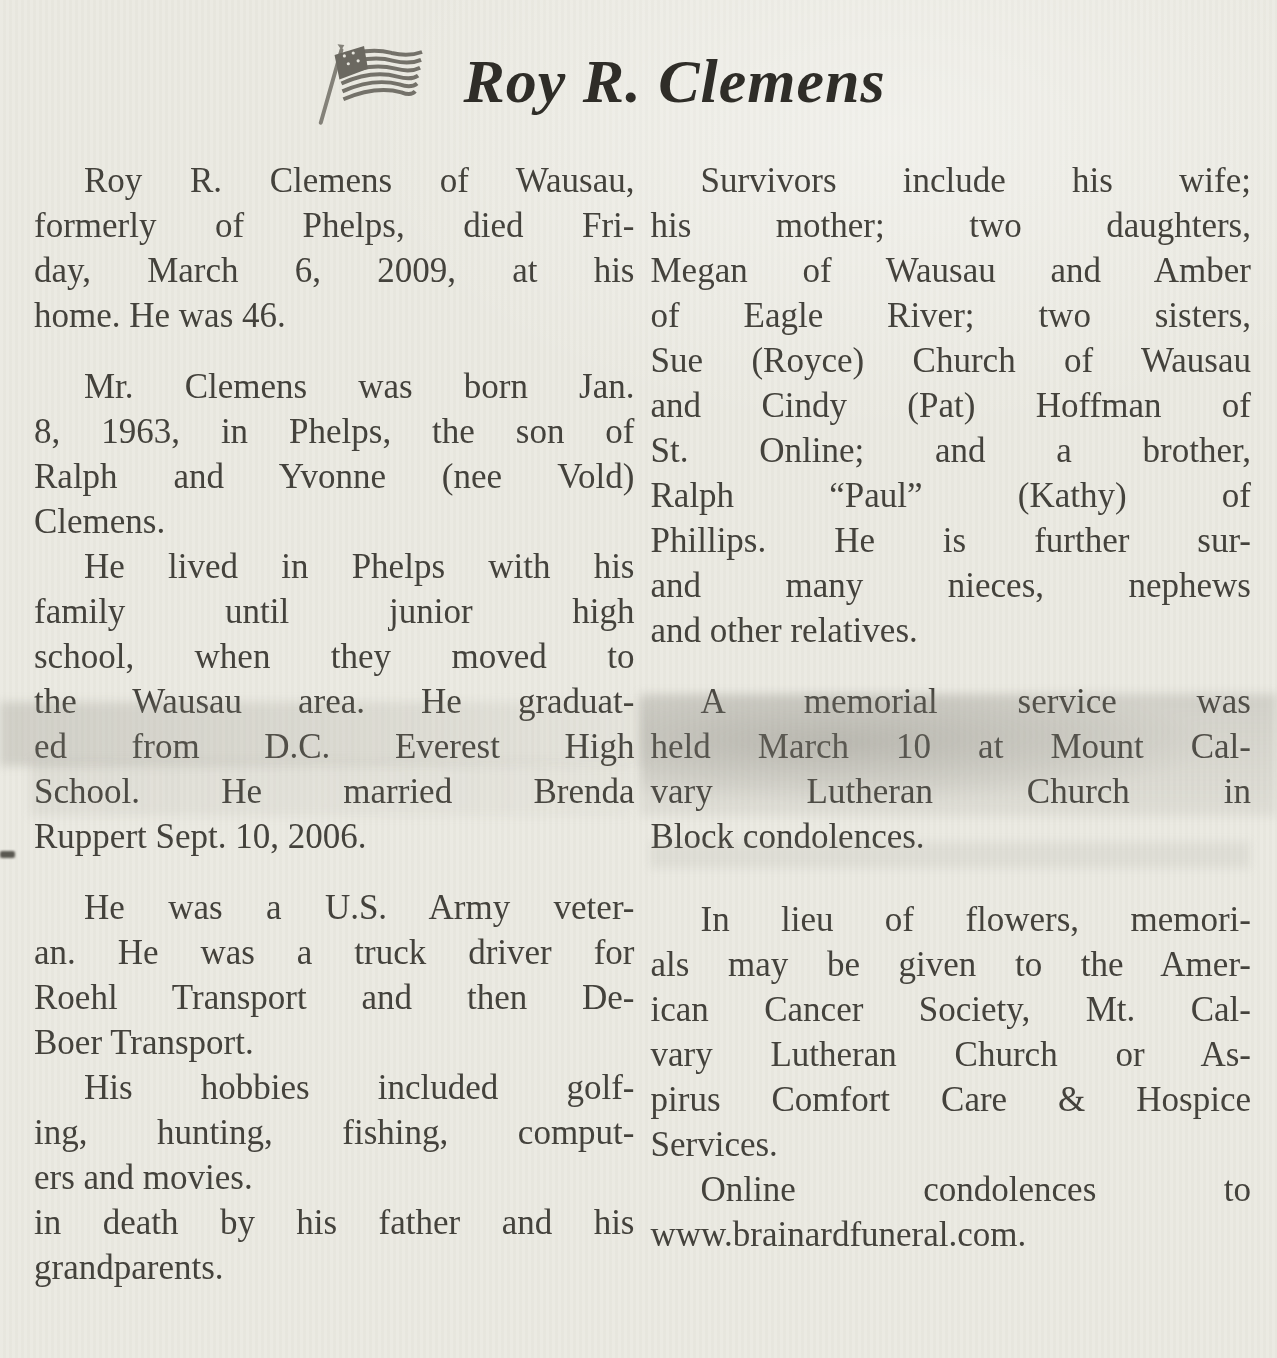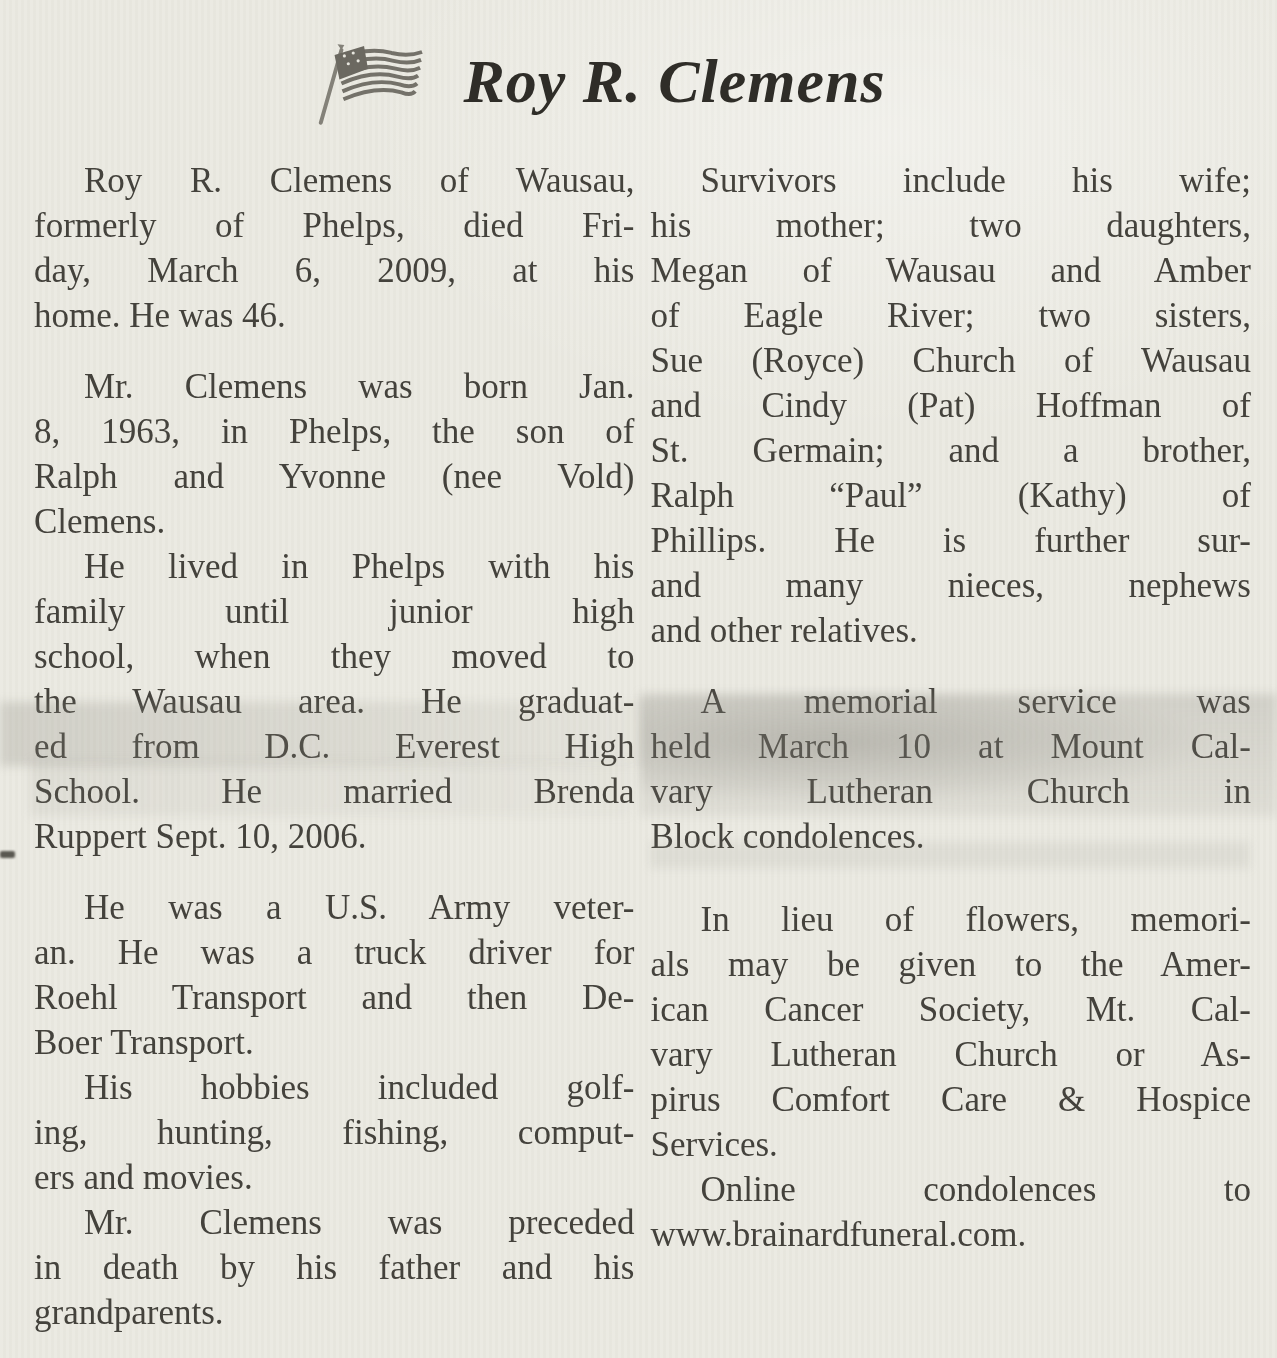--- a/index.html
+++ b/index.html
@@ -143,34 +143,33 @@
           <div class="line">an. He was a truck driver for</div>
           <div class="line">Roehl Transport and then De-</div>
           <div class="line last">Boer Transport.</div>
         </div>
         <div class="para gap-none">
           <div class="line first">His hobbies included golf-</div>
           <div class="line">ing, hunting, fishing, comput-</div>
           <div class="line last">ers and movies.</div>
         </div>
         <div class="para gap-none">
-          <div class="line first">Mr. Clemens was preceded</div>
           <div class="line">in death by his father and his</div>
           <div class="line last">grandparents.</div>
         </div>
       </div>
     <div class="col">
         <div class="para gap-none">
           <div class="line first">Survivors include his wife;</div>
           <div class="line">his mother; two daughters,</div>
           <div class="line">Megan of Wausau and Amber</div>
           <div class="line">of Eagle River; two sisters,</div>
           <div class="line">Sue (Royce) Church of Wausau</div>
           <div class="line">and Cindy (Pat) Hoffman of</div>
-          <div class="line">St. Germain; and a brother,</div>
+          <div class="line">St. Online; and a brother,</div>
           <div class="line">Ralph “Paul” (Kathy) of</div>
           <div class="line">Phillips. He is further sur-</div>
           <div class="line">and many nieces, nephews</div>
           <div class="line last">and other relatives.</div>
         </div>
         <div class="para gap-normal">
           <div class="line first">A memorial service was</div>
           <div class="line">held March 10 at Mount Cal-</div>
           <div class="line">vary Lutheran Church in</div>
           <div class="line last">Block condolences.</div>

